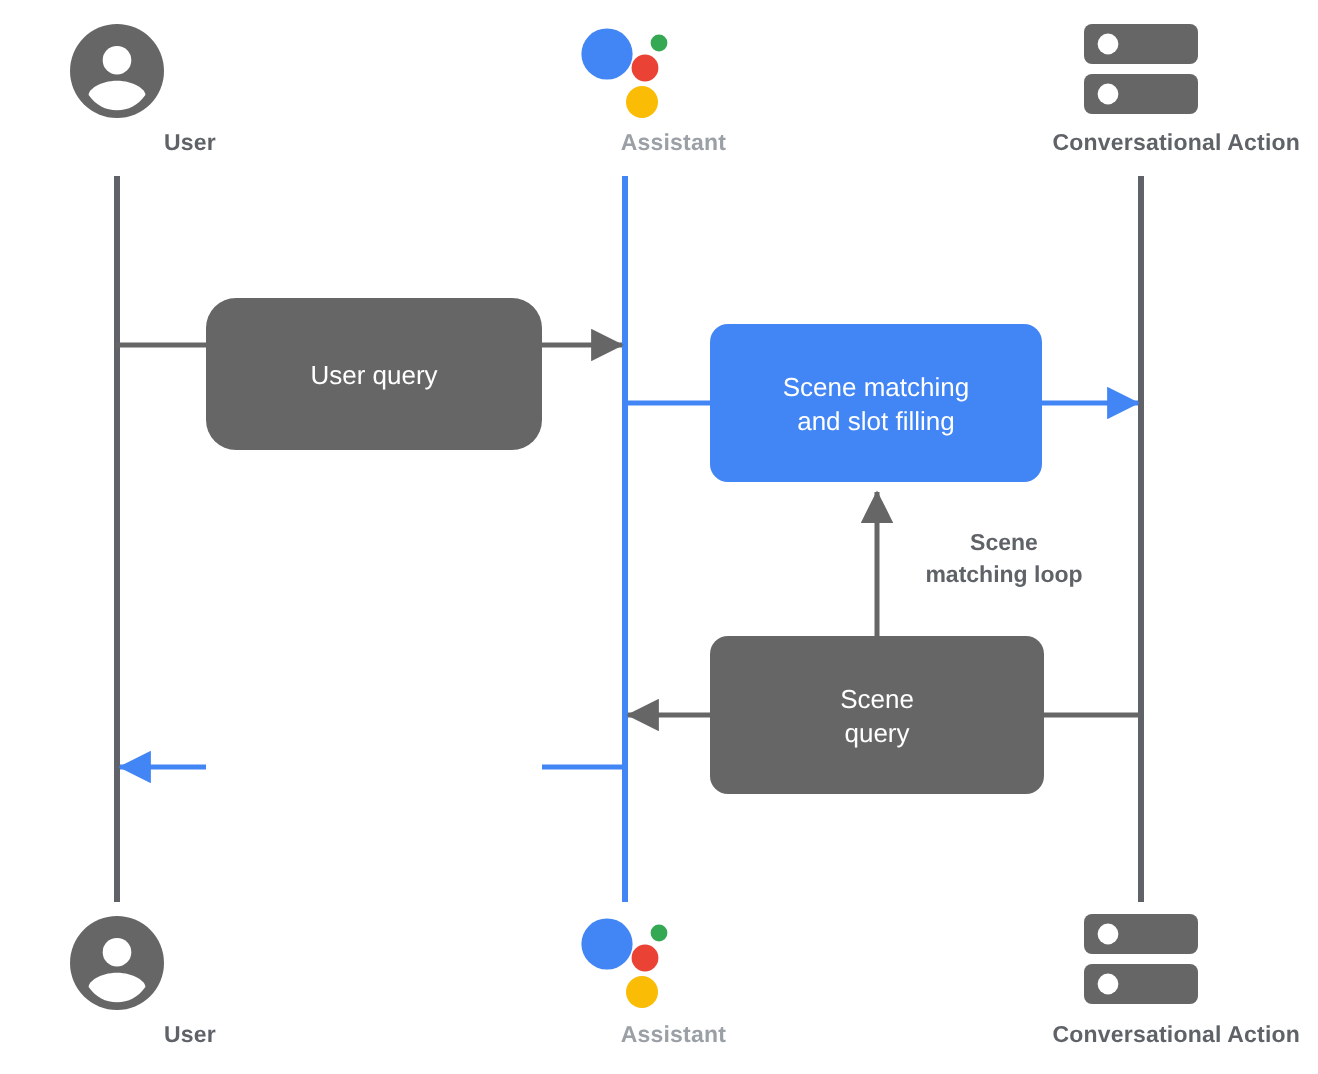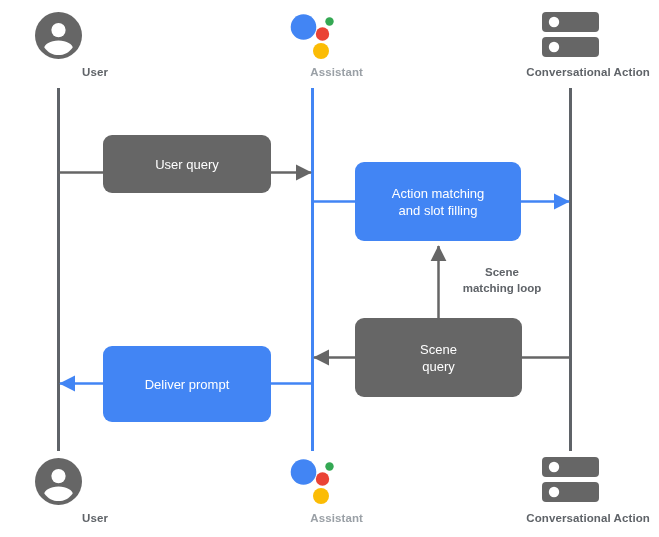--- a/index.html
+++ b/index.html
@@ -123,46 +123,43 @@
   <div class="icon-wrap" style="left:538px; top:10px; width:65px; height:52px;">
     <svg width="65" height="52" viewBox="0 0 65 52" xmlns="http://www.w3.org/2000/svg">
       <rect x="4" y="2" width="57" height="20" rx="4" fill="#666666"></rect>
       <circle cx="16" cy="12" r="5.2" fill="#ffffff"></circle>
       <rect x="4" y="27" width="57" height="20" rx="4" fill="#666666"></rect>
       <circle cx="16" cy="37" r="5.2" fill="#ffffff"></circle>
     </svg>
   </div>
   <div class="actor-label" style="left:490px; top:66px; width:160px;">Conversational Action</div>
 
-  <div class="node-box gray" style="left:103px; top:135px; width:168px; height:58px;">
+  <div class="node-box gray" style="left:103px; top:149px; width:168px; height:76px;border-radius:15px;">
     <span>User query</span>
   </div>
 
   <div class="node-box blue" style="left:355px; top:162px; width:166px; height:79px;">
     <span>
-      <span>Action matching</span><br>
+      <span>Scene matching</span><br>
       <span>and slot filling</span>
     </span>
   </div>
 
   <div class="loop-label" style="left:432px; top:264px; width:140px;">
     <span>Scene</span><br>
     <span>matching loop</span>
   </div>
 
   <div class="node-box gray" style="left:355px; top:318px; width:167px; height:79px;">
     <span>
       <span>Scene</span><br>
       <span>query</span>
     </span>
   </div>
 
-  <div class="node-box blue" style="left:103px; top:346px; width:168px; height:76px;">
-    <span>Deliver prompt</span>
-  </div>
 
   <div class="icon-wrap" style="left:35px; top:458px; width:47px; height:47px;">
     <svg width="47" height="47" viewBox="0 0 48 48" xmlns="http://www.w3.org/2000/svg">
       <circle cx="24" cy="24" r="24" fill="#666666"></circle>
       <circle cx="24" cy="18.5" r="7.3" fill="#ffffff"></circle>
       <path d="M 24 29 C 32.5 29 38.5 33.4 38.5 36.2 C 34.8 41.4 29.8 44 24 44 C 18.2 44 13.2 41.4 9.5 36.2 C 9.5 33.4 15.5 29 24 29 Z" fill="#ffffff"></path>
     </svg>
   </div>
   <div class="actor-label" style="left:8px; top:512px; width:100px;">User</div>
 

